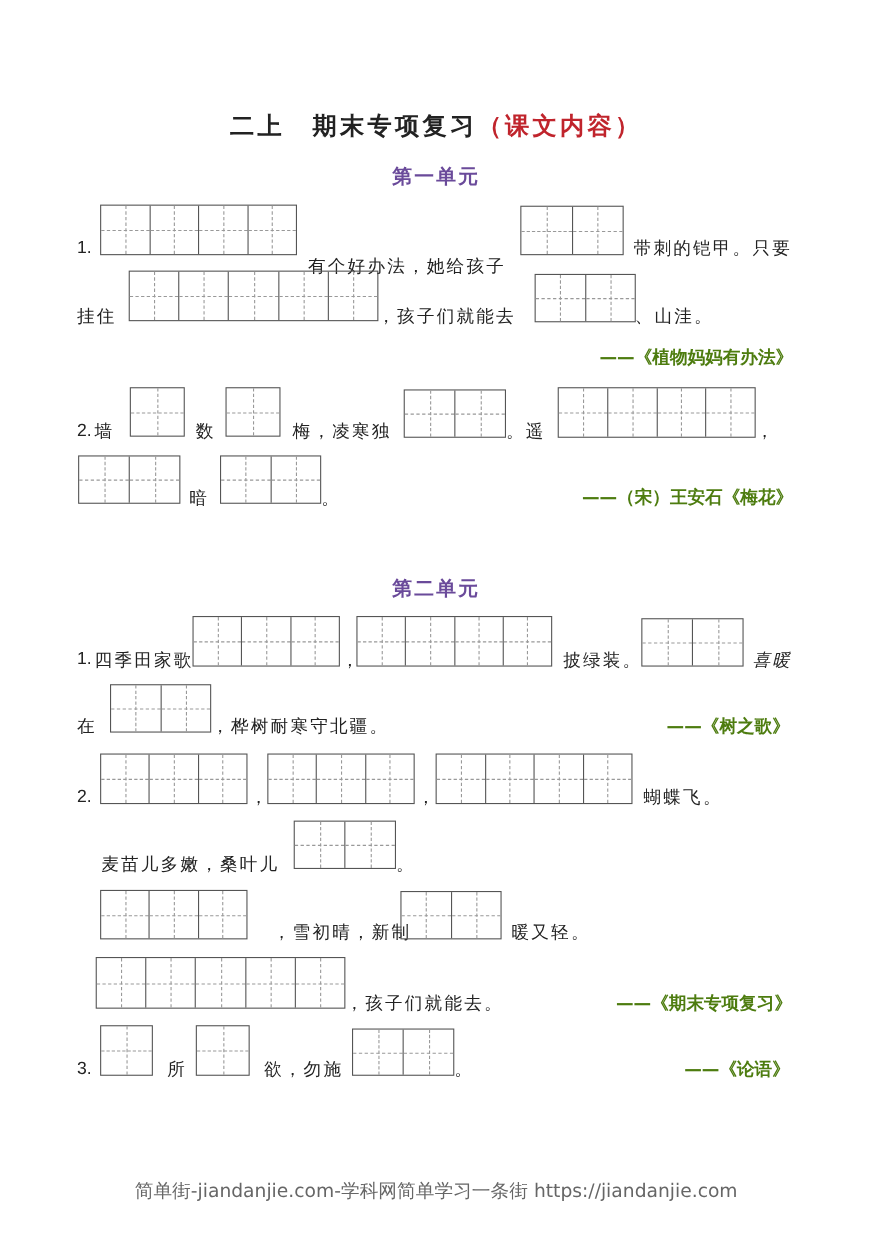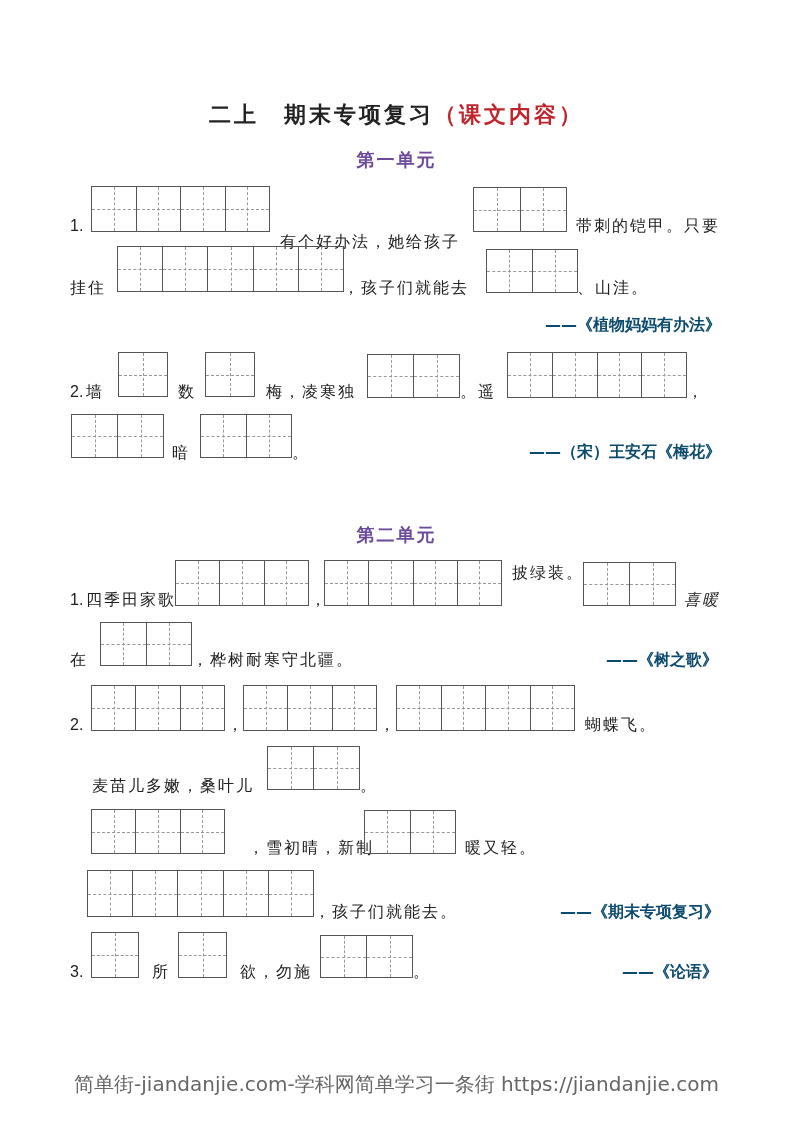--- a/index.html
+++ b/index.html
@@ -3,27 +3,27 @@
 <meta charset="utf-8">
 <style>
   html,body{margin:0;padding:0;background:#fff;}
   body{width:793px;height:1122px;position:relative;overflow:hidden;font-family:"DejaVu Serif","Liberation Serif",serif;color:#222;}
   .abs{position:absolute;}
   .title{left:0;width:793px;top:100px;text-align:center;font-size:22px;font-weight:bold;letter-spacing:3px;font-family:"DejaVu Sans","Liberation Sans",sans-serif;}
   .title .red{color:#c0242c;}
   .unit{left:0;width:793px;text-align:center;font-size:18px;font-weight:bold;color:#6a4a9a;font-family:"DejaVu Sans","Liberation Sans",sans-serif;letter-spacing:2px;}
   .txt{font-size:16px;white-space:nowrap;letter-spacing:2px;line-height:20px;}
   .num{font-family:"Liberation Sans",sans-serif;font-size:16px;letter-spacing:0;}
-  .src{font-size:16px;font-weight:bold;color:#0c4a6e;white-space:nowrap;font-family:"DejaVu Sans","Liberation Sans",sans-serif;line-height:20px;}
+  .src{font-size:16px;font-weight:bold;color:#4d7c0f;white-space:nowrap;font-family:"DejaVu Sans","Liberation Sans",sans-serif;line-height:20px;}
   .grid{position:absolute;display:flex;border:1.5px solid #555;box-sizing:border-box;}
   .cell{position:relative;flex:1;border-left:1.5px solid #555;box-sizing:border-box;}
   .cell:first-child{border-left:none;}
   .cell::before{content:"";position:absolute;left:50%;top:0;bottom:0;border-left:1px dashed #999;}
   .cell::after{content:"";position:absolute;top:50%;left:0;right:0;border-top:1px dashed #999;}
-  .footer{left:0;width:793px;top:1071px;text-align:center;font-size:20px;color:#666;font-family:"DejaVu Sans","Liberation Sans",sans-serif;}
+  .footer{left:0;width:793px;top:1071px;text-align:center;font-size:17px;color:#666;font-family:"DejaVu Sans","Liberation Sans",sans-serif;}
 </style>
 </head>
 <body>
 
 <div class="abs title"><span>二上　期末专项复习</span><span class="red">（课文内容）</span></div>
 
 <div class="abs unit" style="top:148px;">第一单元</div>
 
 <span class="abs txt num" style="left:70px;top:216px;">1.</span>
 <div class="grid" style="left:91px;top:186px;width:179px;height:46px;">
@@ -99,21 +99,21 @@
     <div class="cell"></div>
     <div class="cell"></div>
   </div>
 <span class="abs txt" style="left:310px;top:590px;">，</span>
 <div class="grid" style="left:324px;top:560px;width:178px;height:46px;">
     <div class="cell"></div>
     <div class="cell"></div>
     <div class="cell"></div>
     <div class="cell"></div>
   </div>
-<span class="abs txt" style="left:512px;top:563px;">披绿装。</span>
+<span class="abs txt" style="left:512px;top:590px;">披绿装。</span>
 <div class="grid" style="left:583px;top:562px;width:93px;height:44px;">
     <div class="cell"></div>
     <div class="cell"></div>
   </div>
 <span class="abs txt" style="left:684px;top:590px;font-style:italic;">喜暖</span>
 
 <span class="abs txt" style="left:70px;top:650px;">在</span>
 <div class="grid" style="left:100px;top:622px;width:92px;height:44px;">
     <div class="cell"></div>
     <div class="cell"></div>

